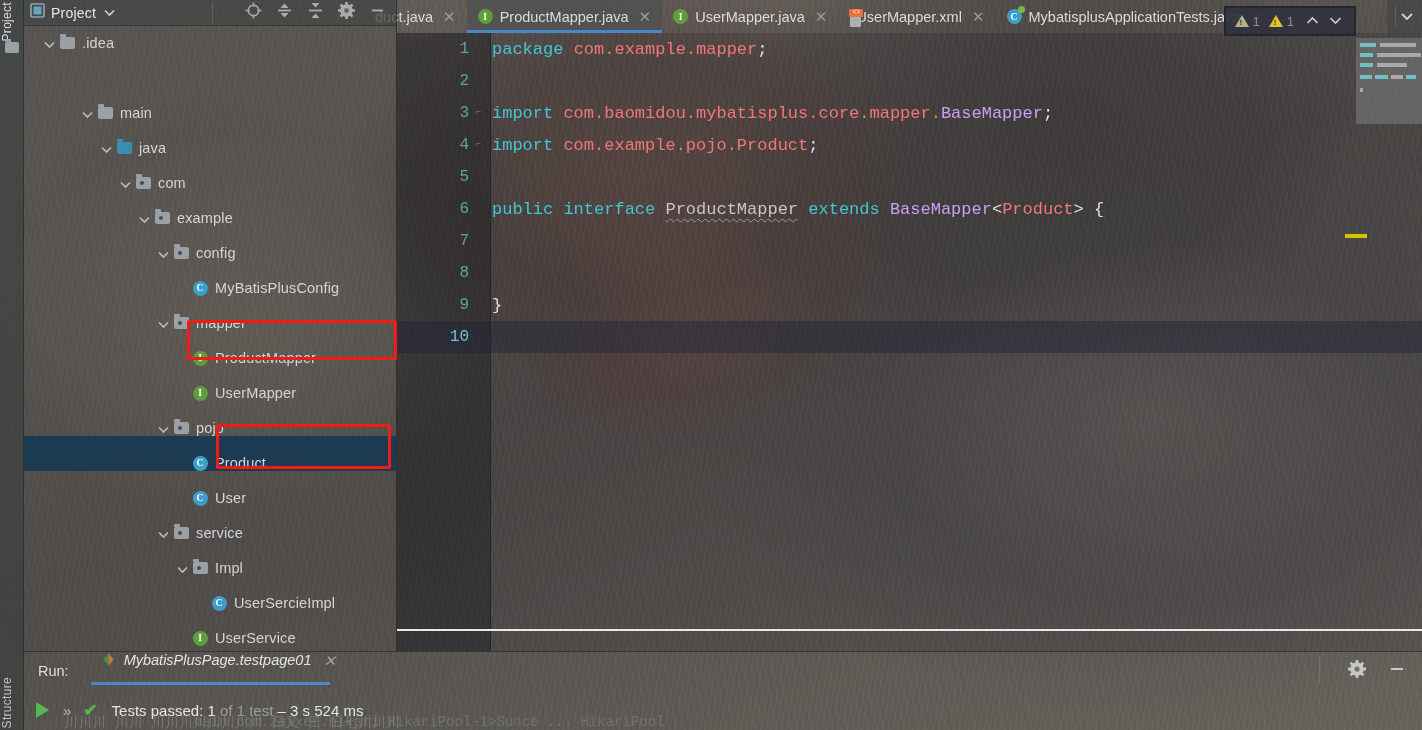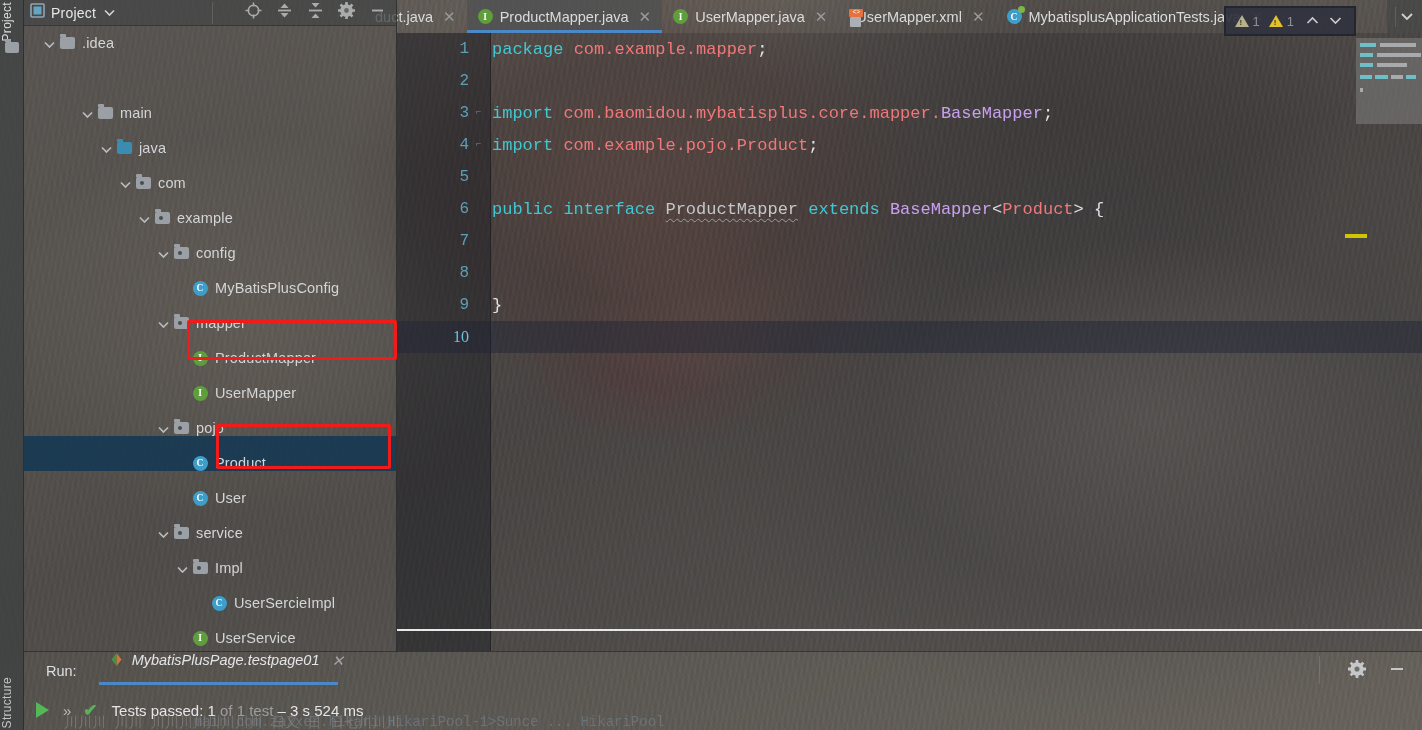--- a/index.html
+++ b/index.html
@@ -229,21 +229,21 @@
   #editor-bottom-rule { position: absolute; left: 0; right: 0; bottom: 20px; height: 2px; background: #e8e8e8; z-index: 5; }
 
   
   #run-panel {
     position: absolute; left: 24px; top: 651px; right: 0; bottom: 0;
     background: rgba(60,63,65,.30); z-index: 5;
     border-top: 1px solid rgba(30,32,34,.6);
   }
   #run-header {
     position: relative; height: 37px; display: flex; align-items: center;
-    padding-left: 14px; font-size: 14.5px; color: #dddfe1; margin-left: 8px;
+    padding-left: 14px; font-size: 14.5px; color: #dddfe1;
   }
   #run-config-tab {
     position: relative; display: flex; gap: 8px;
     height: 37px; padding: 0 10px 0 22px; margin-left: 10px; color: #e3e5e7; font-style: italic;
   }
   #run-config-tab::after {
     content: ""; position: absolute; left: 12px; right: 16px; bottom: 4px; height: 3px; background: #4a88c7;
   }
   #run-config-close { color: #a2a4a6; font-size: 15px; margin-left: 4px; cursor: pointer; }
   #run-header-tools { margin-left: auto; display: flex; align-items: center; gap: 22px; padding-right: 16px; }
@@ -609,21 +609,21 @@
             <span class="ctext"></span>
           </div>
           <div class="code-line" style="top: 224px;">
             <span class="ln">8</span>
             <span class="ctext"></span>
           </div>
           <div class="code-line" style="top: 256px;">
             <span class="ln">9</span>
             <span class="ctext"><span class="pun">}</span></span>
           </div>
-          <div class="code-line current" style="top: 288px; font-family: Liberation Serif, serif;">
+          <div class="code-line current" style="top: 288px;">
             <span class="ln">10</span>
             <span class="ctext"></span>
           </div>
         </div>
       <div id="editor-bottom-rule"></div>
     </div>
 
     <div id="inspection-widget">
       <span class="tri grey"></span>
       <span class="cnt">1</span>

